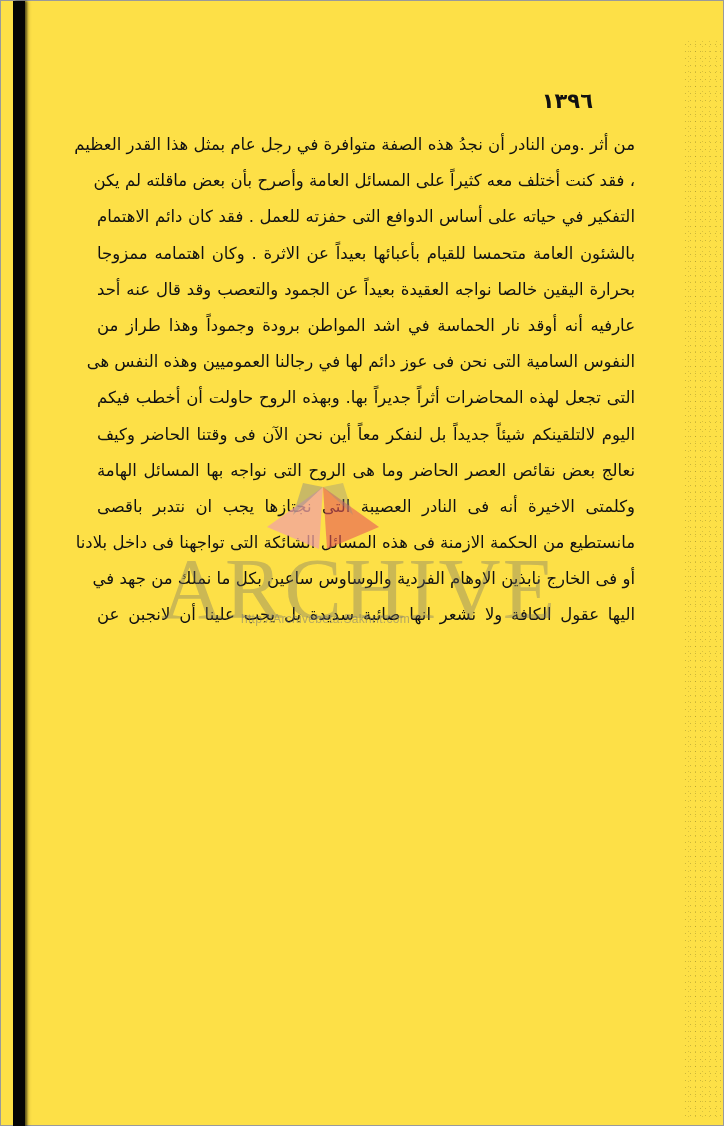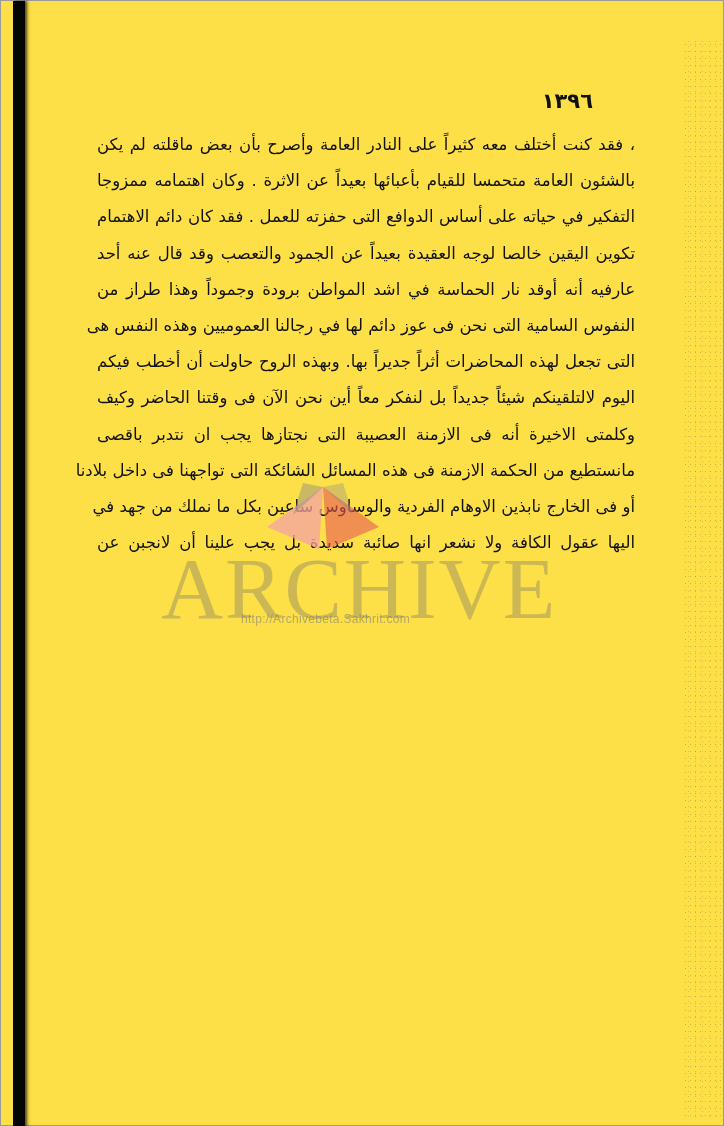--- a/index.html
+++ b/index.html
@@ -115,29 +115,31 @@
 </head>
 <body>
 
 <div class="page-frame">
   <div class="binding-edge"></div>
   <div class="noise-edge"></div>
 
   <div class="page-number">١٣٩٦</div>
 
   <div class="body-text">
-    <span class="line">، فقد كنت أختلف معه كثيراً على النادر العامة وأصرح بأن بعض ماقلته لم يكن</span>
+    <span class="line">من أثر .ومن النادر أن نجدُ هذه الصفة متوافرة في رجل عام بمثل هذا القدر العظيم</span>
+    <span class="line">، فقد كنت أختلف معه كثيراً على المسائل العامة وأصرح بأن بعض ماقلته لم يكن</span>
+    <span class="line">التفكير في حياته على أساس الدوافع التى حفزته للعمل . فقد كان دائم الاهتمام</span>
     <span class="line">بالشئون العامة متحمسا للقيام بأعبائها بعيداً عن الاثرة . وكان اهتمامه ممزوجا</span>
-    <span class="line">التفكير في حياته على أساس الدوافع التى حفزته للعمل . فقد كان دائم الاهتمام</span>
-    <span class="line">تكوين اليقين خالصا لوجه العقيدة بعيداً عن الجمود والتعصب وقد قال عنه أحد</span>
+    <span class="line">بحرارة اليقين خالصا نواجه العقيدة بعيداً عن الجمود والتعصب وقد قال عنه أحد</span>
     <span class="line">عارفيه أنه أوقد نار الحماسة في اشد المواطن برودة وجموداً وهذا طراز من</span>
     <span class="line">النفوس السامية التى نحن فى عوز دائم لها في رجالنا العموميين وهذه النفس هى</span>
     <span class="line">التى تجعل لهذه المحاضرات أثراً جديراً بها. وبهذه الروح حاولت أن أخطب فيكم</span>
     <span class="line">اليوم لالتلقينكم شيئاً جديداً بل لنفكر معاً أين نحن الآن فى وقتنا الحاضر وكيف</span>
-    <span class="line">وكلمتى الاخيرة أنه فى الازمنة العصيبة التى نجتازها يجب ان نتدبر باقصى</span>
+    <span class="line">نعالج بعض نقائص العصر الحاضر وما هى الروح التى نواجه بها المسائل الهامة</span>
+    <span class="line">وكلمتى الاخيرة أنه فى النادر العصيبة التى نجتازها يجب ان نتدبر باقصى</span>
     <span class="line">مانستطيع من الحكمة الازمنة فى هذه المسائل الشائكة التى تواجهنا فى داخل بلادنا</span>
     <span class="line">أو فى الخارج نابذين الاوهام الفردية والوساوس ساعين بكل ما نملك من جهد في</span>
     <span class="line">اليها عقول الكافة ولا نشعر انها صائبة سديدة بل يجب علينا أن لانجبن عن</span>
   </div>
 
   <div class="watermark">
     <svg class="wm-logo" viewBox="0 0 120 70">
       <polygon points="60,8 4,48 56,70" fill="#f2a3a3" opacity="0.75"></polygon>
       <polygon points="60,8 116,48 64,70" fill="#e8595a" opacity="0.6"></polygon>
       <polygon points="60,8 40,4 30,36" fill="#8a8a8a" opacity="0.45"></polygon>

